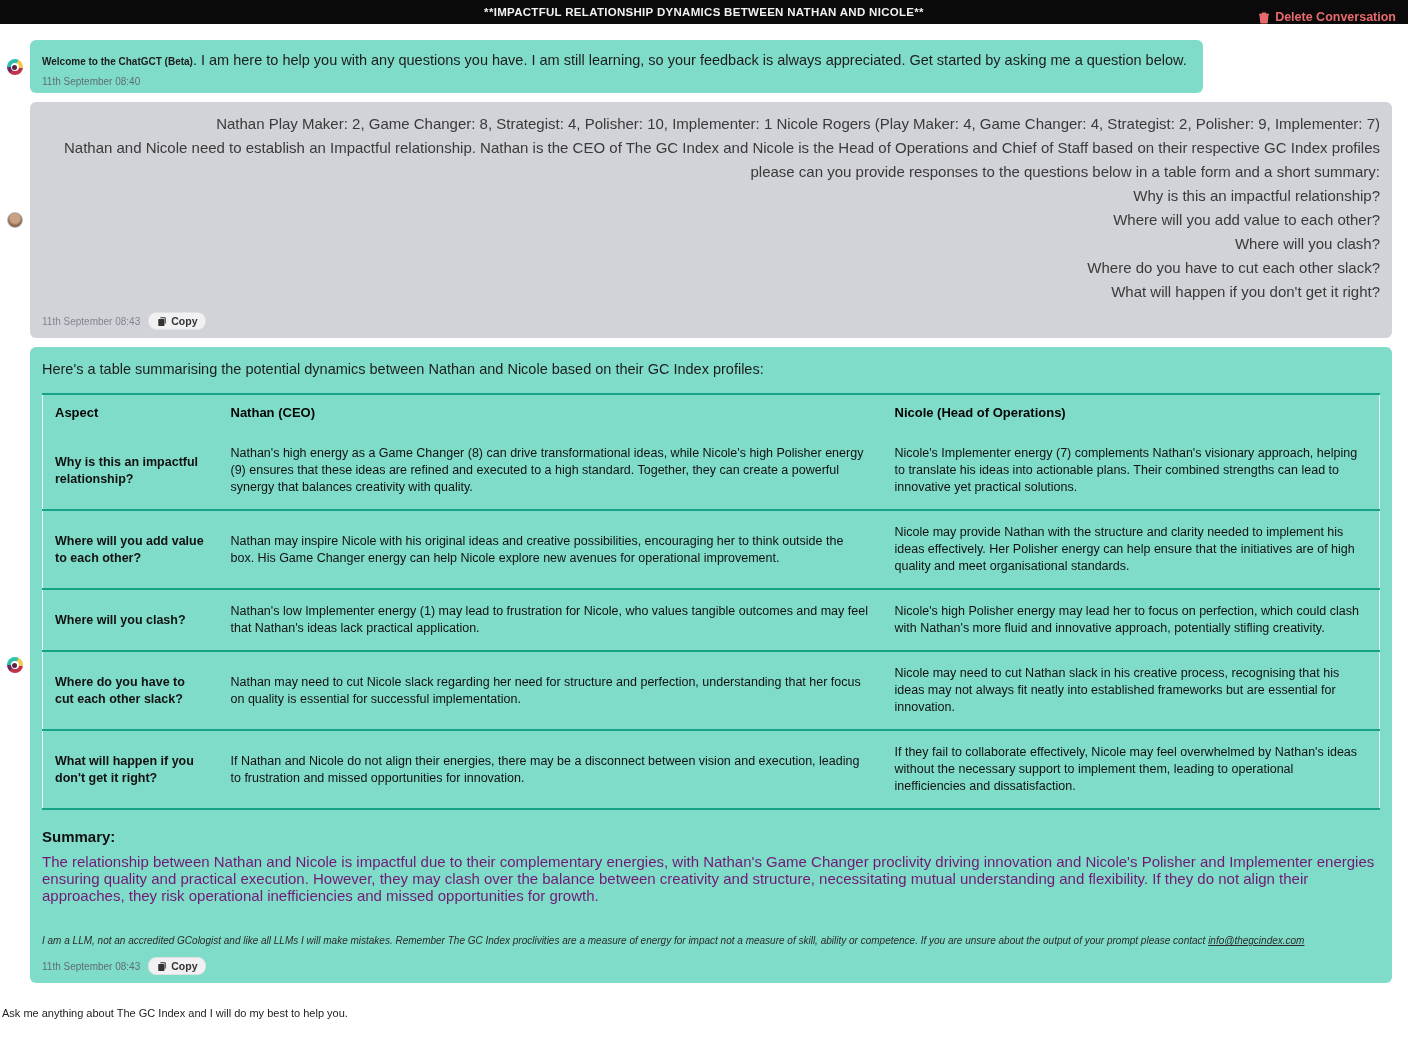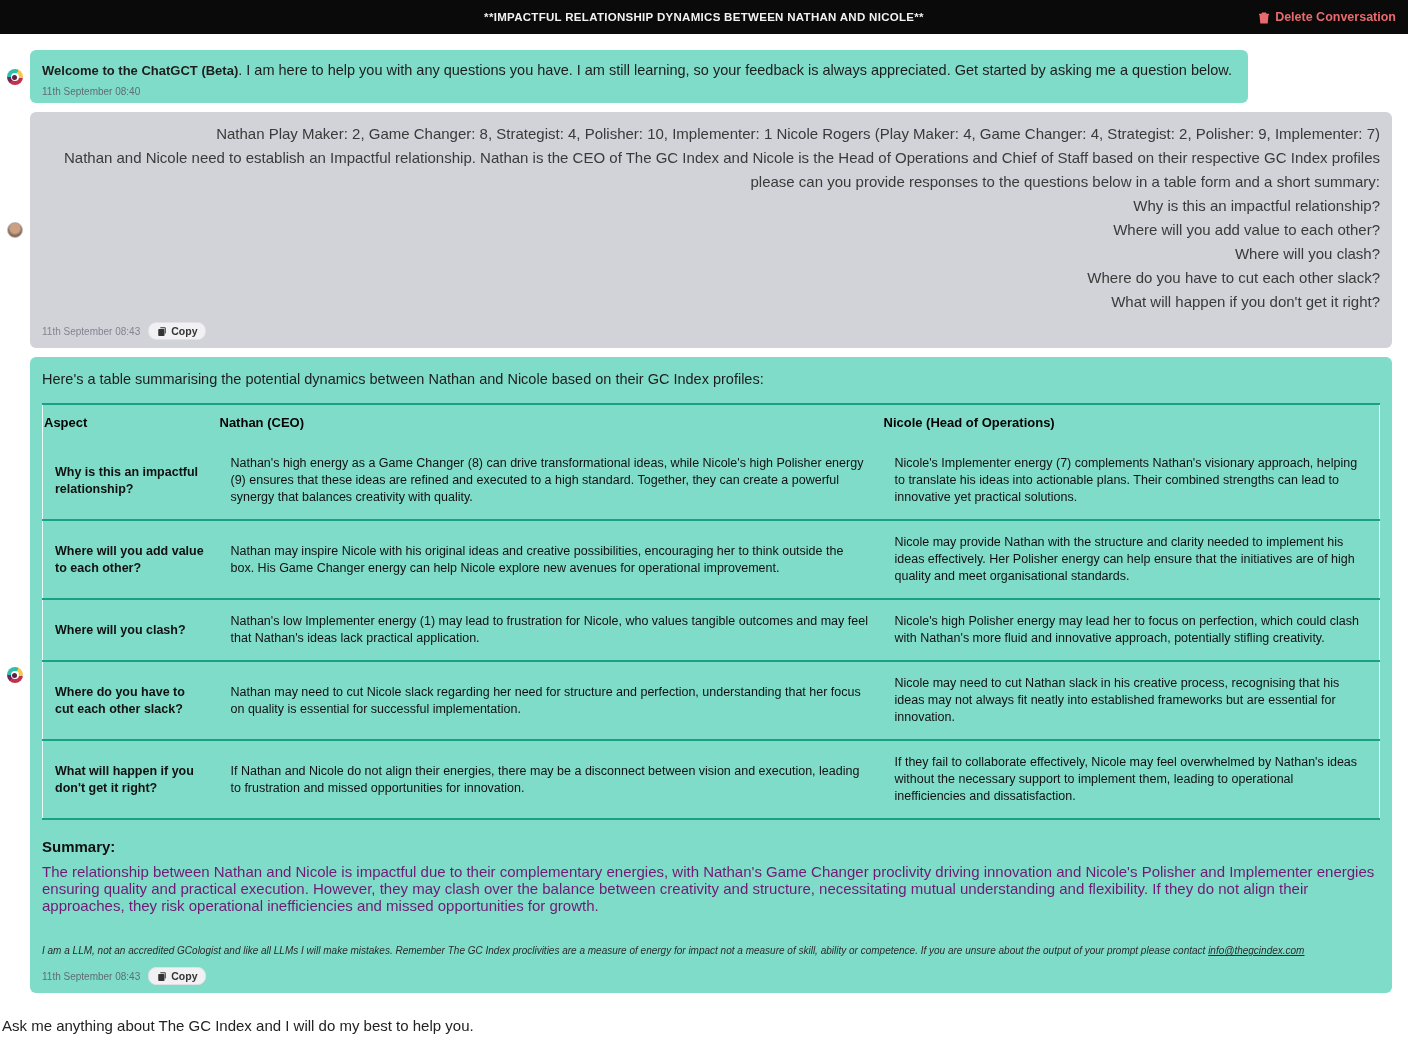--- a/index.html
+++ b/index.html
@@ -1,20 +1,20 @@
 <!DOCTYPE html>
 <html><head>
 <meta charset="utf-8">
 <style>
   * { box-sizing: border-box; margin: 0; padding: 0; }
   html,body { width:1408px; height:1054px; overflow:hidden; background:#ffffff;
     font-family:"Liberation Sans", sans-serif; color:#2f2f2f; }
 
   
-  .app-header { position:relative; height:34px; background:#0a0a0a; display:flex;
+  .app-header { position:relative; height:24px; background:#0a0a0a; display:flex;
     align-items:center; justify-content:center; }
   .app-title { color:#f2f2f2; font-size:11.5px; font-weight:bold; letter-spacing:.3px; }
   .delete-btn { position:absolute; right:12px; top:0; height:34px; display:flex;
     align-items:center; gap:5px; background:none; border:none; cursor:pointer;
     color:#e96a6e; font-family:inherit; font-size:12.5px; font-weight:bold; }
 
   
   .chat { padding:16px 0 0 0; }
   .msg-row { position:relative; margin-bottom:9px; }
   .avatar { position:absolute; left:7px; top:50%; transform:translateY(-50%);
@@ -27,52 +27,52 @@
   .avatar.user { background:
       radial-gradient(circle at 50% 38%, #caa184 0 42%, #96735a 60%, #5a4334 100%);
     border:1px solid #b9b9c2; }
 
   .bubble { margin-left:30px; margin-right:16px; border-radius:6px; padding:10px 12px 8px 12px; }
   .bubble.teal { background:#7fdcc9; }
   .bubble.gray { background:#d2d3d9; }
   .bubble.welcome { display:inline-block; padding:12px 16px 6px 12px; }
 
   .welcome-line { font-size:14.5px; color:#1d1d1d; }
-  .welcome-line b { font-size:13px; }
+  .welcome-line b { font-size:10px; }
   .ts { font-size:10px; color:#5f6d74; }
   .bubble.gray .ts { color:#82858f; }
   .meta { display:flex; align-items:center; gap:8px; margin-top:8px; }
   .copy-chip { display:inline-flex; align-items:center; gap:4px; background:#f1f1f4;
     border:1px solid #e0e0e5; border-radius:8px; padding:2px 8px; cursor:pointer;
     font-family:inherit; font-size:10.5px; font-weight:bold; color:#333; }
 
   .user-text { font-size:15px; line-height:24px; color:#3a3a3a; }
   .user-text p { margin:0;text-align:right; }
 
   
   .intro-line { font-size:14.5px; color:#1d1d1d; margin:4px 0 16px 0; }
   table.dyn { width:100%; border-collapse:collapse; table-layout:fixed;
     border-left:1px solid rgba(255,255,255,.85); border-right:1px solid rgba(255,255,255,.85);
     border-bottom:2px solid #17a287; }
   table.dyn thead tr { border-top:2px solid #17a287; }
   table.dyn tbody tr + tr { border-top:2px solid #17a287; }
   table.dyn th { text-align:left; font-size:13px; font-weight:bold; color:#050505;
-    padding:10px 14px 12px 1px; }
+    padding:10px 14px 12px 12px; }
   table.dyn td { font-size:12.5px; line-height:17px; color:#111; vertical-align:middle;
     padding:13px 14px 13px 12px; }
   td.aspect { font-weight:bold; color:#050505; font-size:12.5px; }
 
   .summary-title { font-size:15px; font-weight:bold; color:#101010; margin:18px 0 8px 0; }
   .summary-text { font-size:15px; line-height:17px; color:#701a75; }
   .disclaimer { font-size:10px; font-style:italic; line-height:17px; color:#2b2b2b; margin-top:18px; }
   .disclaimer a { color:#2b2b2b; display:inline-block; margin-top:10px; }
 
   
   .composer { margin-top:24px; }
-  .helper { font-size:15px; color:#222; margin:0 12px 8px 2px; }
+  .helper { font-size:11px; color:#222; margin:0 12px 8px 2px; }
 </style>
 </head>
 <body>
 
 <div class="app-header">
   <div class="app-title">**IMPACTFUL RELATIONSHIP DYNAMICS BETWEEN NATHAN AND NICOLE**</div>
   <button class="delete-btn">
     <span style="display:inline-flex">
       <svg width="12" height="13" viewBox="0 0 24 26">
           <path fill="#e96a6e" d="M3 8h18l-1.6 17H4.6L3 8zm5-5h8l1 2.5h5V8H2V5.5h5L8 3z"></path>

